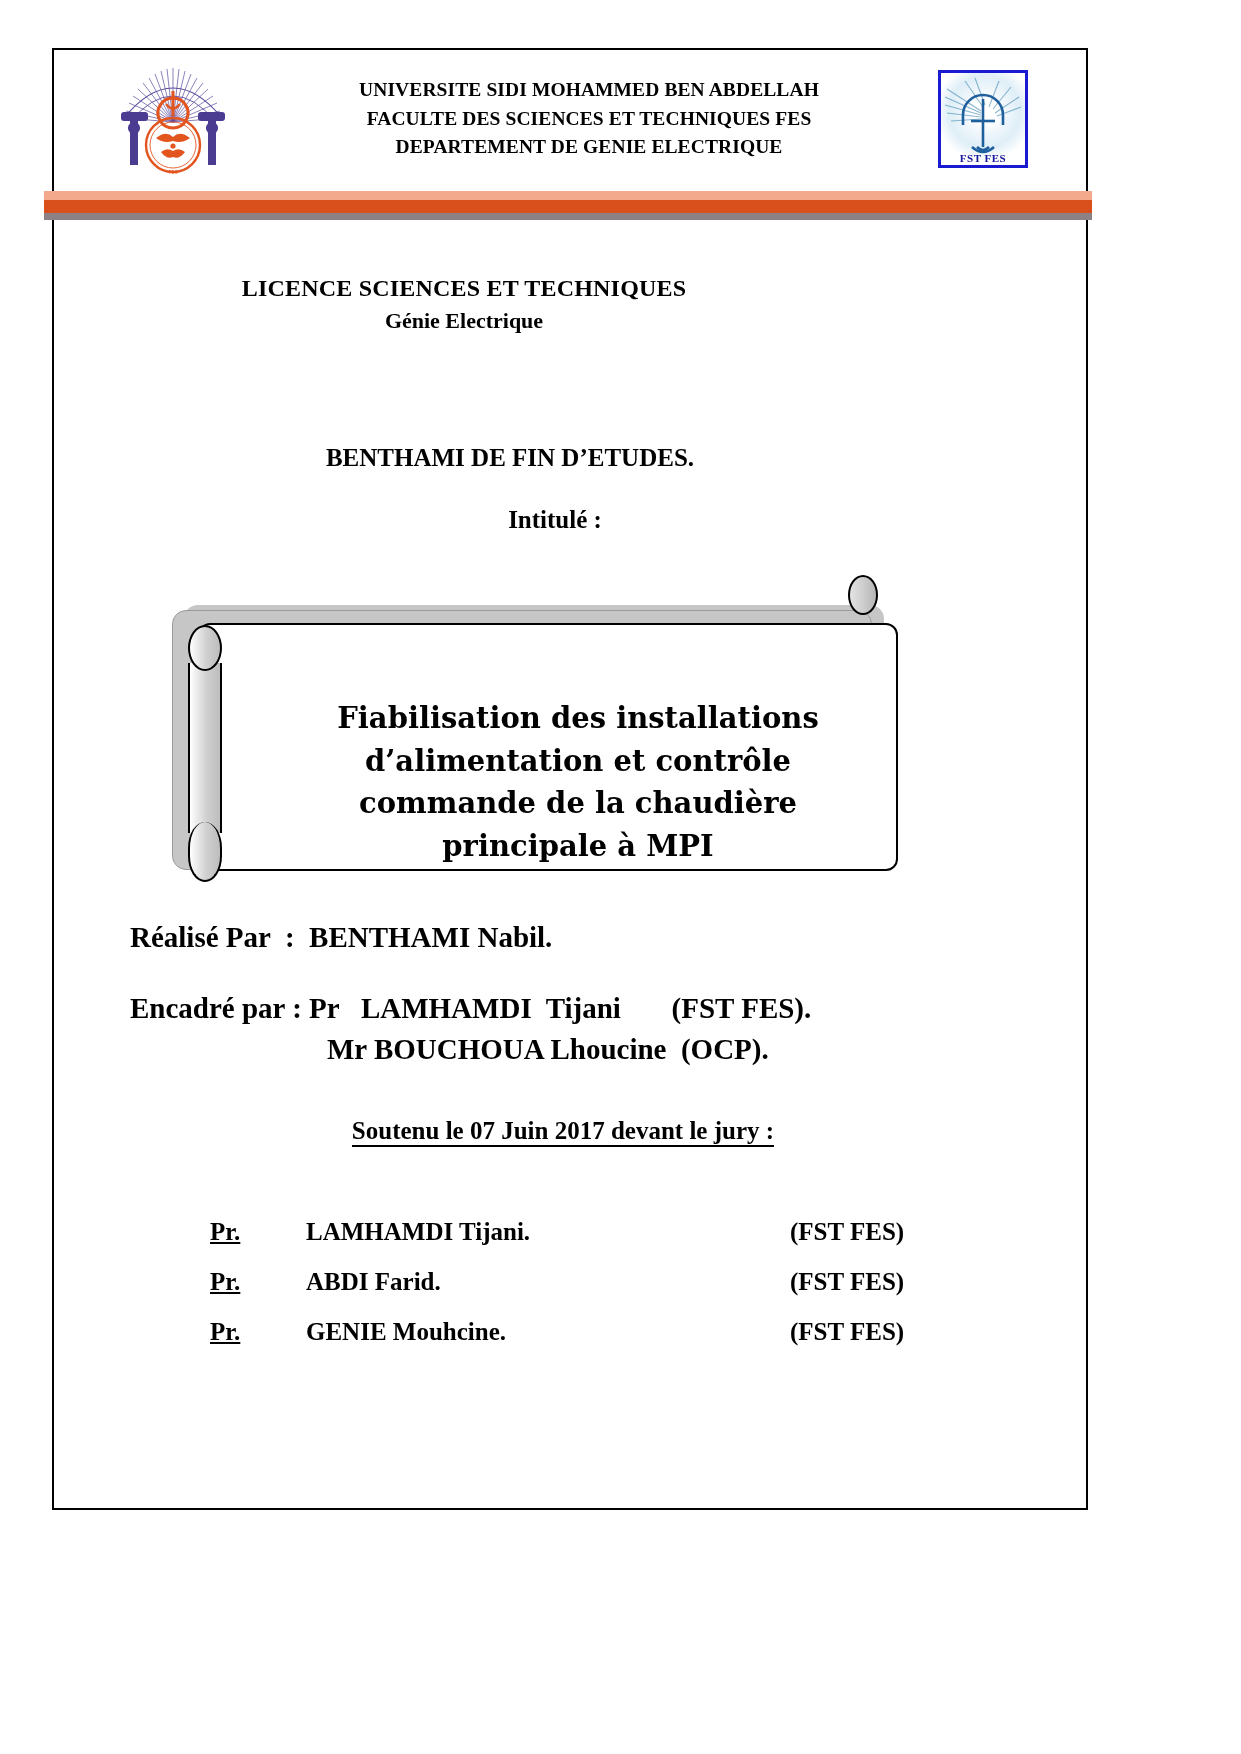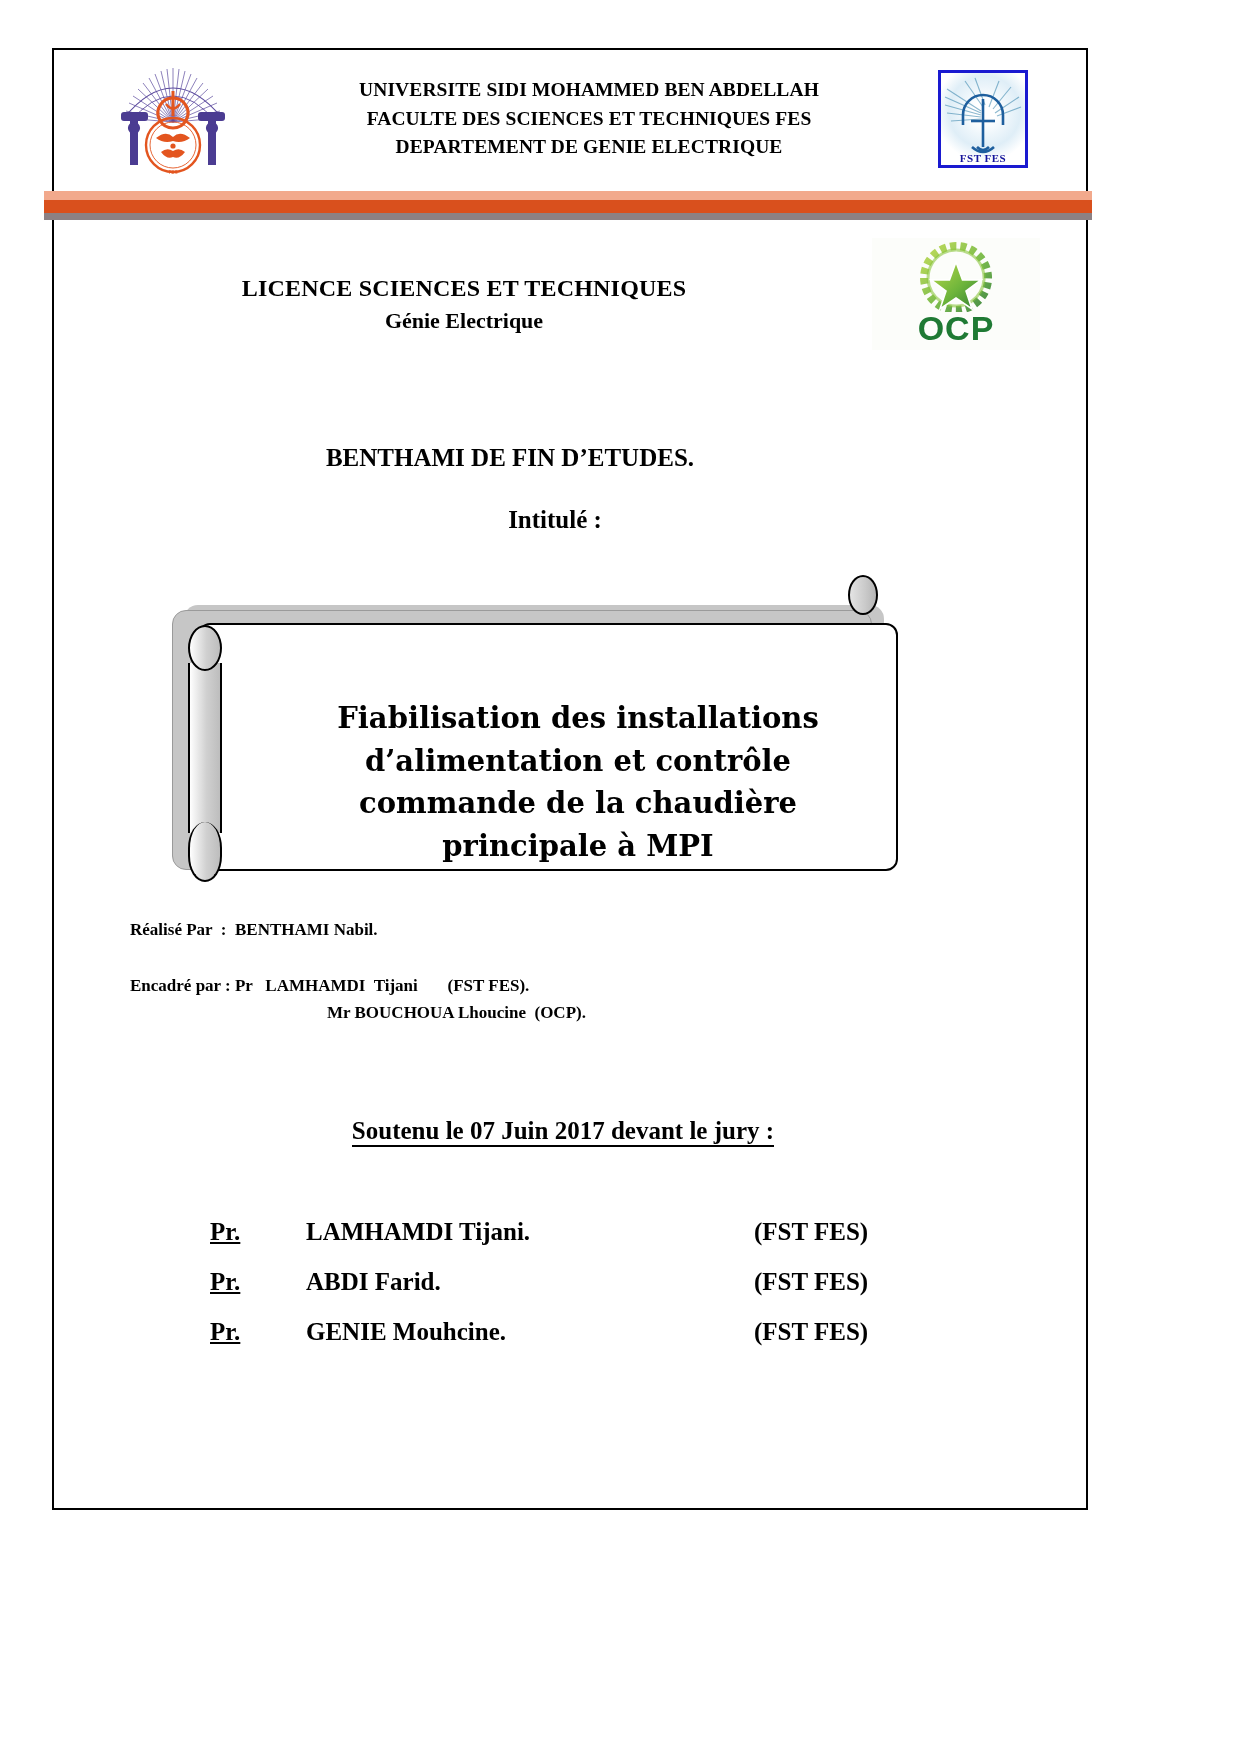--- a/index.html
+++ b/index.html
@@ -278,21 +278,21 @@
 
   
   .credits {
     position: absolute;
     left: 130px;
     top: 920px;
     width: 880px;
   }
   .credit-line {
     font-weight: bold;
-    font-size: 17px;
+    font-size: 29px;
     line-height: 1.2;
     white-space: pre;
   }
   .realise { margin-bottom: 36px; }
   .encadre-2 { padding-left: 197px; margin-top: 6px; }
 
   .soutenu {
     position: absolute;
     left: 54px;
     top: 1117px;
@@ -317,21 +317,21 @@
   }
   .jury-row {
     display: flex;
     align-items: baseline;
     margin-bottom: 22px;
     font-weight: bold;
     font-size: 25px;
   }
   .jury-title { width: 96px; flex: 0 0 auto; text-decoration: underline; }
   .jury-name  { width: 448px; flex: 0 0 auto; }
-  .jury-aff   { flex: 1 1 auto; }
+  .jury-aff   { flex: 1 1 auto; margin-left: 36px; }
 </style>
 </head>
 <body>
 
 <div class="page">
 
   <div class="page-border"></div>
 
   <div class="header">
 
@@ -425,37 +425,20 @@
 
   <div class="band band-1"></div>
   <div class="band band-2"></div>
   <div class="band band-3"></div>
 
   <div class="degree">
     <div class="degree-line1">LICENCE SCIENCES ET TECHNIQUES</div>
     <div class="degree-line2">Génie Electrique</div>
   </div>
 
-  <div class="ocp-logo">
-    <svg class="ocp-emblem" viewBox="0 0 112 72">
-      <defs>
-        <linearGradient id="gleaf" x1="0" y1="0" x2="1" y2="1">
-          <stop offset="0%" stop-color="#bcd94a"></stop>
-          <stop offset="55%" stop-color="#6eb53b"></stop>
-          <stop offset="100%" stop-color="#2e7d32"></stop>
-        </linearGradient>
-      </defs>
-
-      <path d="M56 6 a32 32 0 1 0 0.1 0" fill="none" stroke="url(#gleaf)" stroke-width="8" stroke-dasharray="6 4" opacity="0.9"></path>
-      <path d="M56 10 a28 28 0 1 0 0.1 0" fill="none" stroke="#8cc63f" stroke-width="3" opacity="0.6"></path>
-
-      <path d="M56 22 L62.5 40 L81 40 L66 51 L72 69 L56 58 L40 69 L46 51 L31 40 L49.5 40 Z" fill="url(#gleaf)" stroke="#ffffff" stroke-width="1.6"></path>
-    </svg>
-    <div class="ocp-word">OCP</div>
-  </div>
 
   <div class="report-type">BENTHAMI DE FIN D’ETUDES.</div>
 
   <div class="intitule">Intitulé :</div>
 
   <div class="scroll-wrap">
     <div class="scroll-shadow-top"></div>
     <div class="scroll-shadow"></div>
     <div class="curl curl-right-top"></div>
     <div class="scroll-body">

